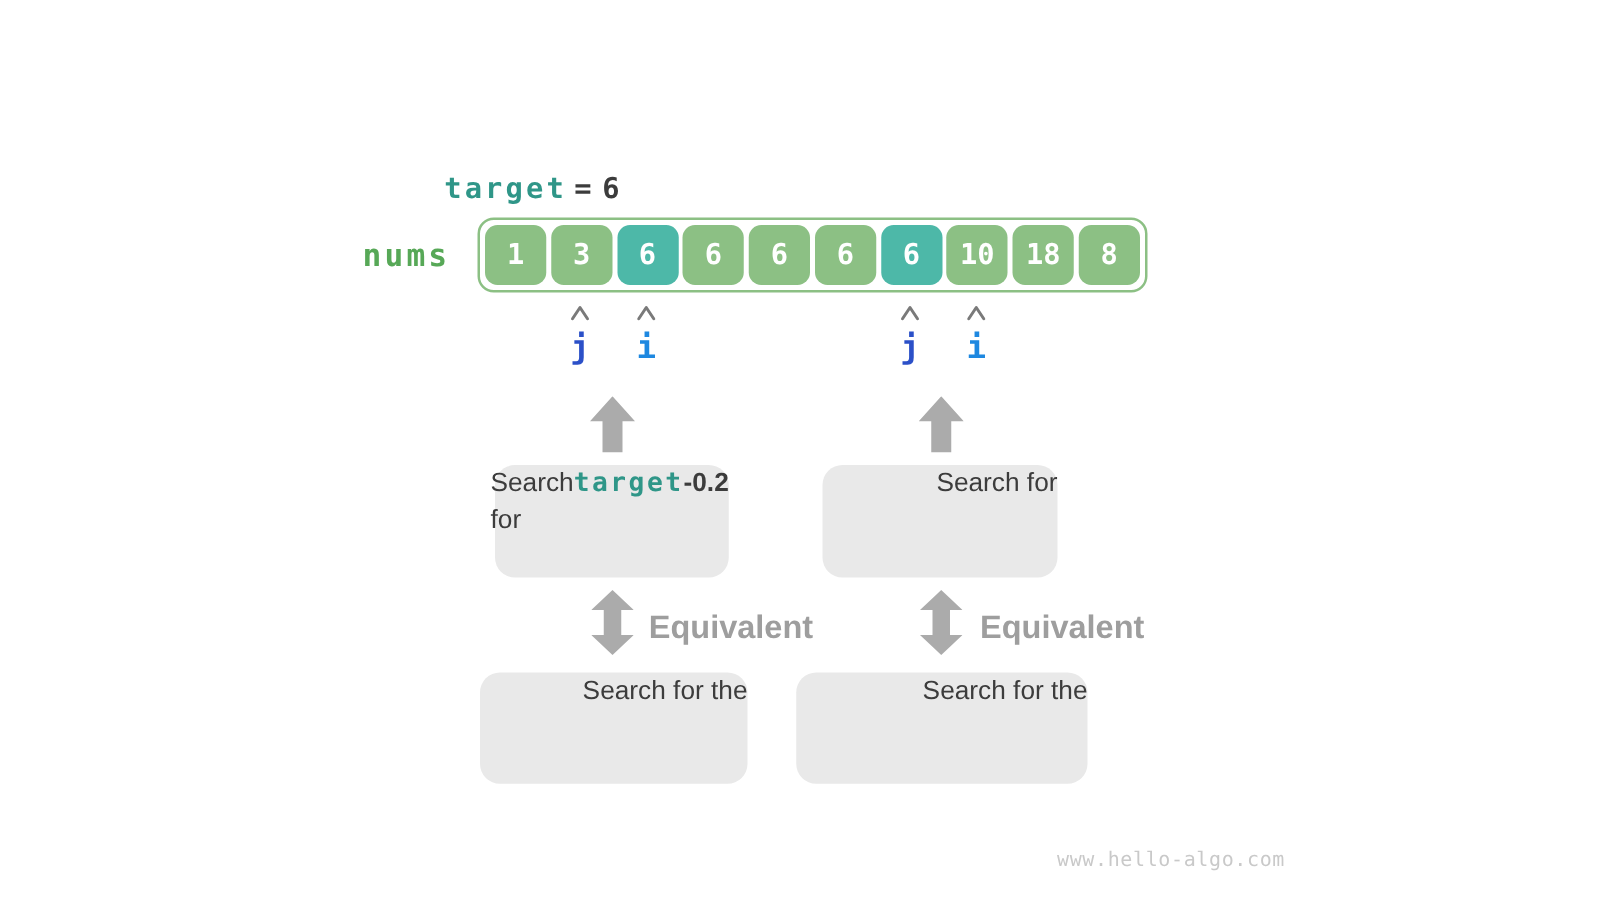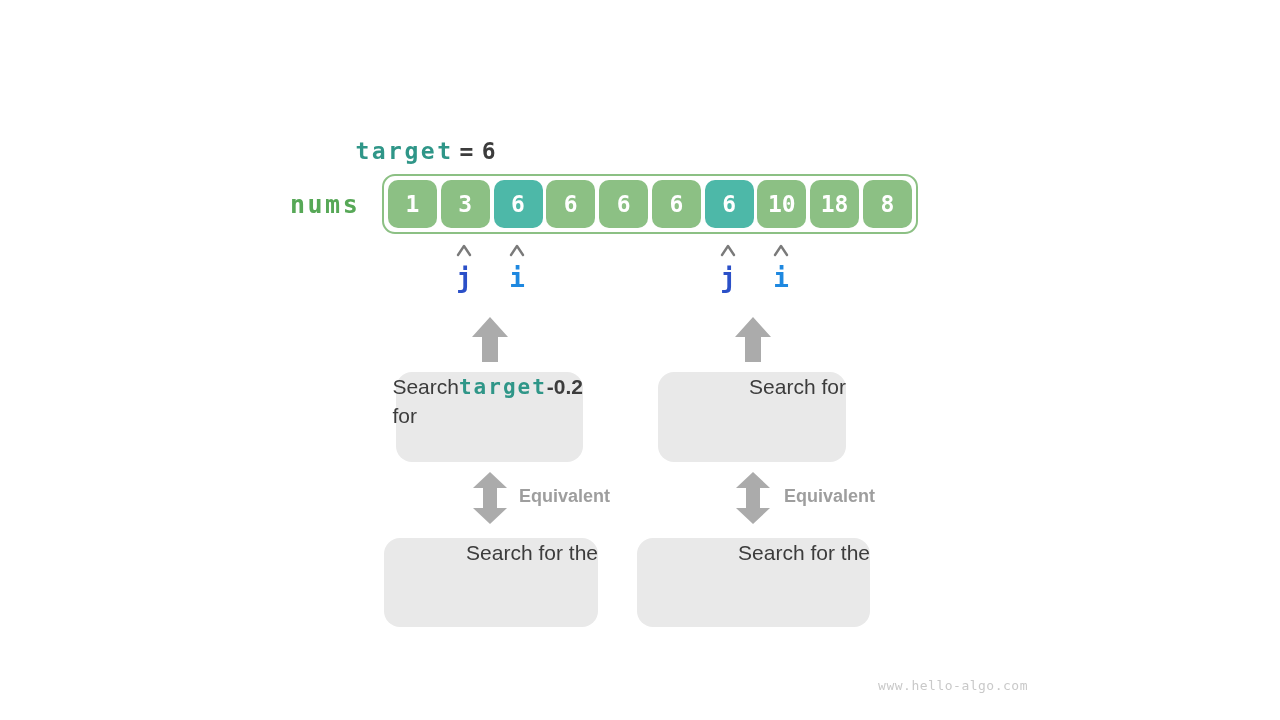--- a/index.html
+++ b/index.html
@@ -55,21 +55,21 @@
 
   
   .arrow{position:absolute;}
   .arrow-shape{fill:var(--arrow_gray);}
   .up1{left:472px; top:317px;}
   .up2{left:735px; top:317px;}
   .dbl1{left:473px; top:472px;}
   .dbl2{left:736px; top:472px;}
 
   .equiv-label{
-    position:absolute; top:486px; font-size:18px; font-weight:bold;
+    position:absolute; top:486px; font-size:26px; font-weight:bold;
     color:var(--equivalent_gray);
   }
   .eq1{left:519px;} .eq2{left:784px;}
 
   
   .infobox{
     position:absolute; background:var(--box_gray); border-radius:16px;
     box-sizing:border-box; display:flex; 
     justify-content:flex-end; font-size:21px; line-height:29px;
     color:var(--text_dark);
@@ -81,21 +81,21 @@
   .infobox .suffix{font-weight:bold; color:var(--text_dark);}
   .box-tl{left:396px; top:372px; width:187px; height:90px; padding-left:30px;}
   .box-tr{left:658px; top:372px; width:188px; height:90px; padding-left:30px;}
   .box-bl{left:384px; top:538px; width:214px; height:89px; padding-left:19px;}
   .box-br{left:637px; top:538px; width:233px; height:89px; padding-left:20px;}
   .box-bl .code,.box-br .code{font-size:22px;}
 
   
   .watermark{
     position:absolute; right:40px; top:678px;
-    font-family:"DejaVu Sans Mono", monospace; font-size:13px;
+    font-family:"DejaVu Sans Mono", monospace; font-size:16px;
     letter-spacing:0.5px; color:var(--watermark_gray);
   }
 </style>
 </head>
 <body>
 
 <div class="canvas">
 
   <div class="target-line">
     <span class="kw">target</span><span class="op">=</span><span>6</span>

